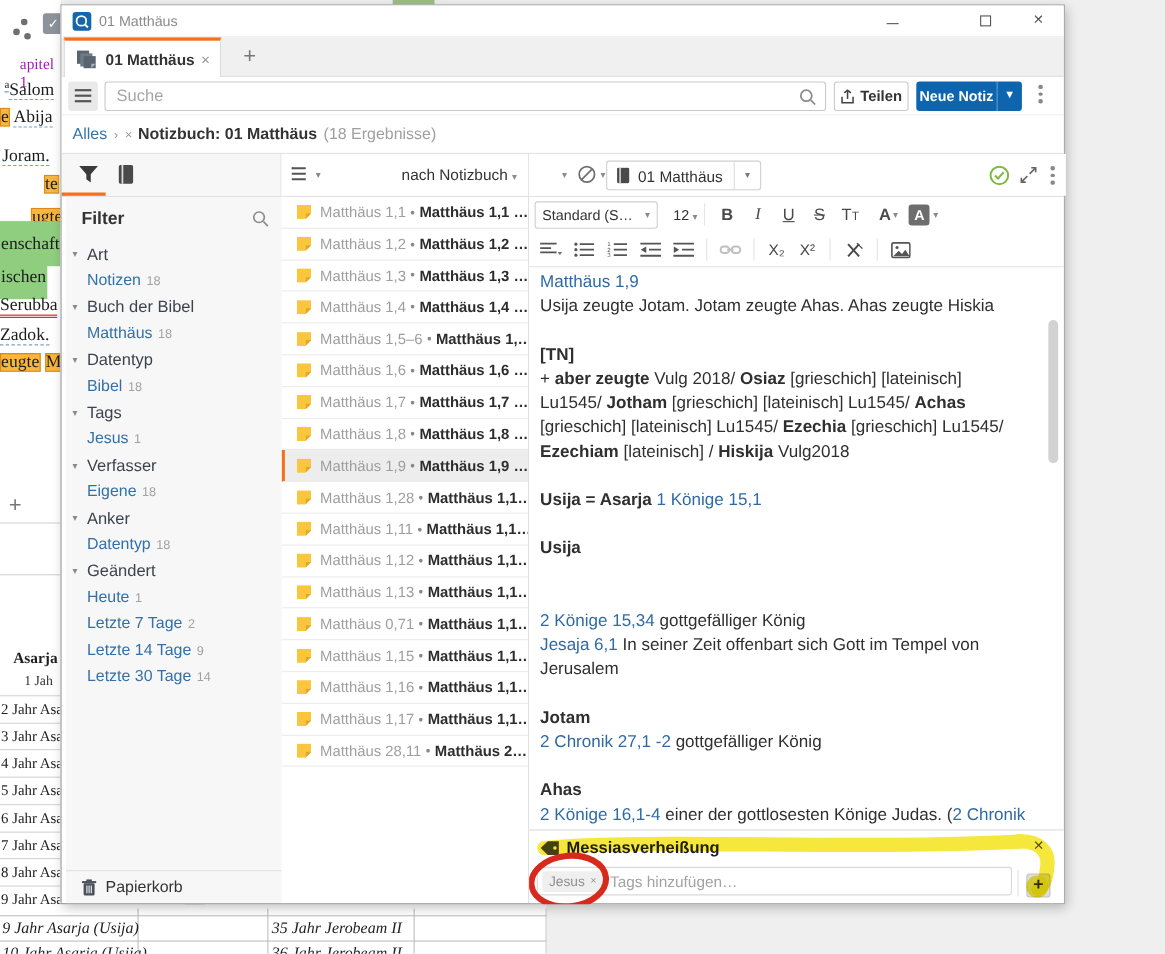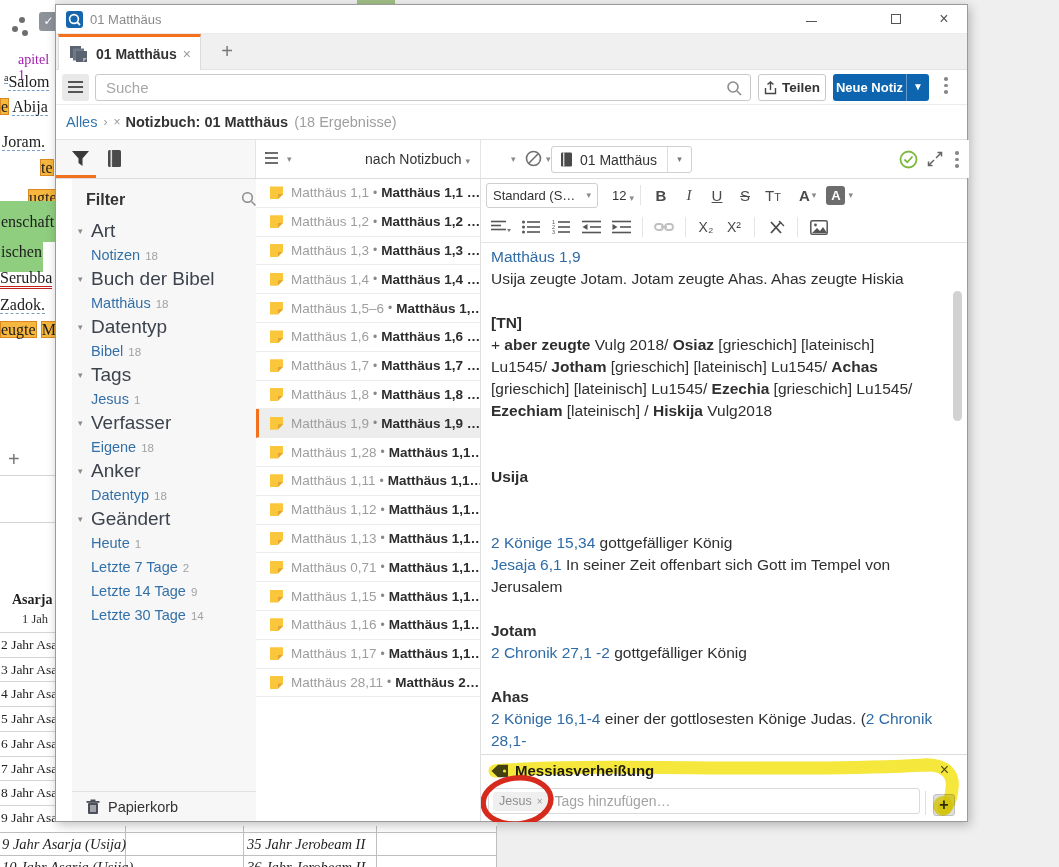--- a/index.html
+++ b/index.html
@@ -75,27 +75,27 @@
   .rh-orange{position:absolute;left:0;bottom:0;width:40px;height:3px;background:#f3701c;}
   .rh-seg2{position:absolute;left:200px;top:0;width:225px;height:38px;background:#fff;border-right:1px solid #e4e4e4;}
   .rh-seg3{position:absolute;left:425px;top:0;width:488px;height:38px;background:#fff;}
   .rh-icon{position:absolute;top:10px;}
   .caret-sm{font-size:9px;color:#8a8a8a;}
   .sortlbl{position:absolute;right:10px;top:11px;font-size:14px;color:#333;}
   .nb-btn{position:absolute;left:70px;top:6px;height:27px;border:1px solid #d0d0d0;border-radius:3px;display:flex;align-items:center;padding:0 0 0 8px;}
   .nb-btn .lbl{font-size:14px;color:#333;margin:0 10px 0 7px;}
   .nb-btn .arr{border-left:1px solid #ddd;width:24px;text-align:center;font-size:9px;color:#777;line-height:25px;}
 
-  .sidebar{position:absolute;left:16px;top:174px;width:200px;bottom:0;background:#f7f7f7;border-right:1px solid #e4e4e4;}
+  .sidebar{position:absolute;left:4px;top:174px;width:200px;bottom:0;background:#f7f7f7;border-right:1px solid #e4e4e4;}
   .f-title{position:absolute;left:14px;top:12px;font-size:16px;font-weight:bold;color:#333;}
   .f-search{position:absolute;right:14px;top:12px;}
   .f-items{position:absolute;left:0;top:40px;right:0;}
   .f-sec{height:24px;display:flex;align-items:center;padding-left:6px;}
   .f-sec .caret{width:13px;font-size:9px;color:#8a8a8a;}
-  .f-sec-label{font-size:19px;color:#3d434d;}
+  .f-sec-label{font-size:15px;color:#3d434d;}
   .f-item{height:24px;display:flex;align-items:baseline;padding:4px 0 0 19px;}
   .f-item-label{font-size:14.5px;color:#3470a8;}
   .f-count{font-size:11.5px;color:#a2a2a2;margin-left:5px;}
   .trash{position:absolute;left:0;right:0;bottom:0;height:30px;border-top:1px solid #e2e2e2;display:flex;align-items:center;padding-left:14px;gap:8px;}
   .trash-label{font-size:14.5px;color:#333;}
 
   .noteslist{position:absolute;left:200px;top:174px;width:225px;bottom:0;background:#fff;border-right:1px solid #e0e0e0;overflow:hidden;}
   .note-row{height:28.8px;display:flex;align-items:center;padding:0 4px 0 14px;border-bottom:1px solid #ececec;white-space:nowrap;overflow:hidden;}
   .note-row.sel{background:#ededed;border-left:3px solid #f3701c;padding-left:11px;}
   .note-ref{font-size:13.5px;color:#9e9e9e;margin-left:8px;}
@@ -730,20 +730,21 @@
       </div>
     </div>
 
     <div class="econtent" id="note-content">
         <div class="line"><span class="lk">Matthäus 1,9</span></div>
         <div class="line"><span class="pl">Usija zeugte Jotam. Jotam zeugte Ahas. Ahas zeugte Hiskia</span></div>
         <div class="line">&nbsp;</div>
         <div class="line"><span class="bd">[TN]</span></div>
         <div class="line"><span class="pl">+ </span><span class="bd">aber zeugte </span><span class="pl">Vulg 2018/ </span><span class="bd">Osiaz </span><span class="pl">[grieschich] [lateinisch] Lu1545/ </span><span class="bd">Jotham </span><span class="pl">[grieschich] [lateinisch] Lu1545/ </span><span class="bd">Achas </span><span class="pl">[grieschich] [lateinisch] Lu1545/  </span><span class="bd">Ezechia </span><span class="pl">[grieschich] Lu1545/ </span><span class="bd">Ezechiam </span><span class="pl">[lateinisch] / </span><span class="bd">Hiskija </span><span class="pl">Vulg2018</span></div>
         <div class="line">&nbsp;</div>
+        <div class="line"><span class="bd">Usija = Asarja </span><span class="lk">1 Könige 15,1</span></div>
         <div class="line">&nbsp;</div>
         <div class="line"><span class="bd">Usija</span></div>
         <div class="line">&nbsp;</div>
         <div class="line">&nbsp;</div>
         <div class="line"><span class="lk">2 Könige 15,34</span><span class="pl"> gottgefälliger König</span></div>
         <div class="line"><span class="lk">Jesaja 6,1</span><span class="pl"> In seiner Zeit offenbart sich Gott im Tempel von Jerusalem</span></div>
         <div class="line">&nbsp;</div>
         <div class="line"><span class="bd">Jotam</span></div>
         <div class="line"><span class="lk">2 Chronik 27,1 -2</span><span class="pl">  gottgefälliger König</span></div>
         <div class="line">&nbsp;</div>

